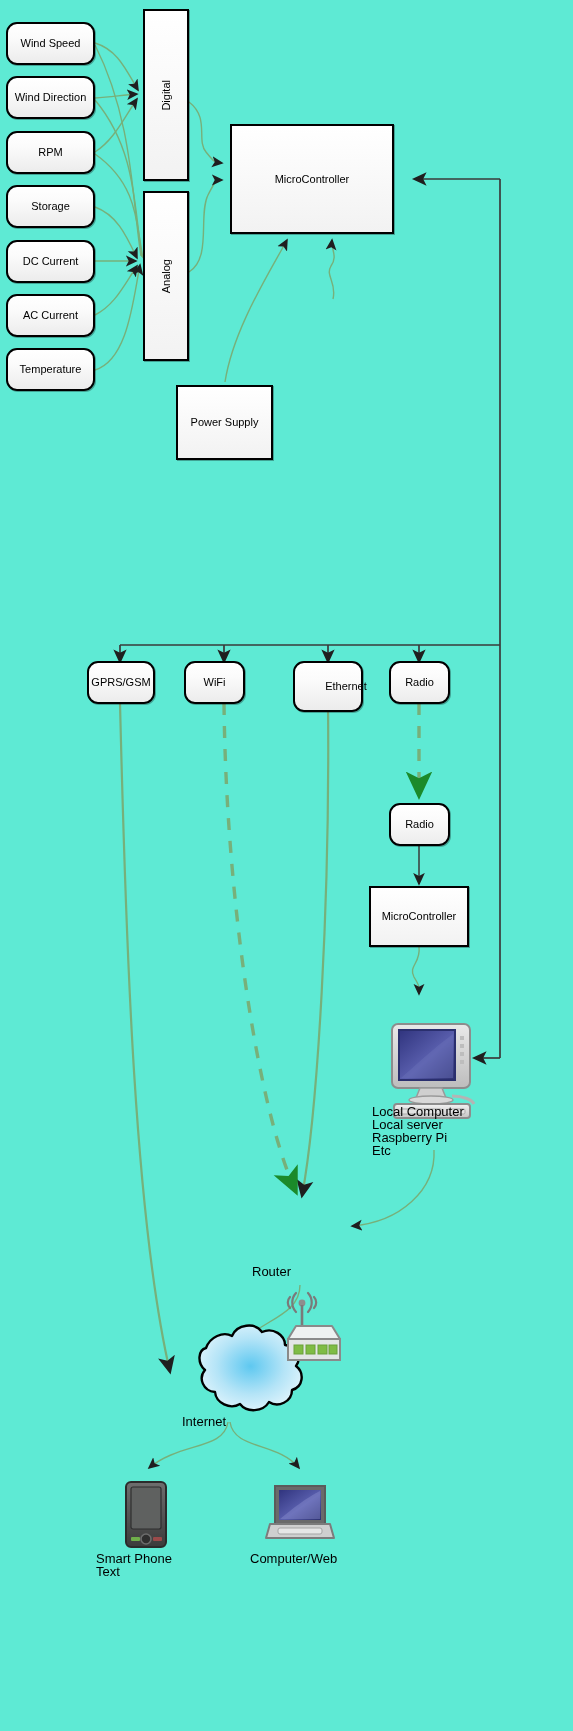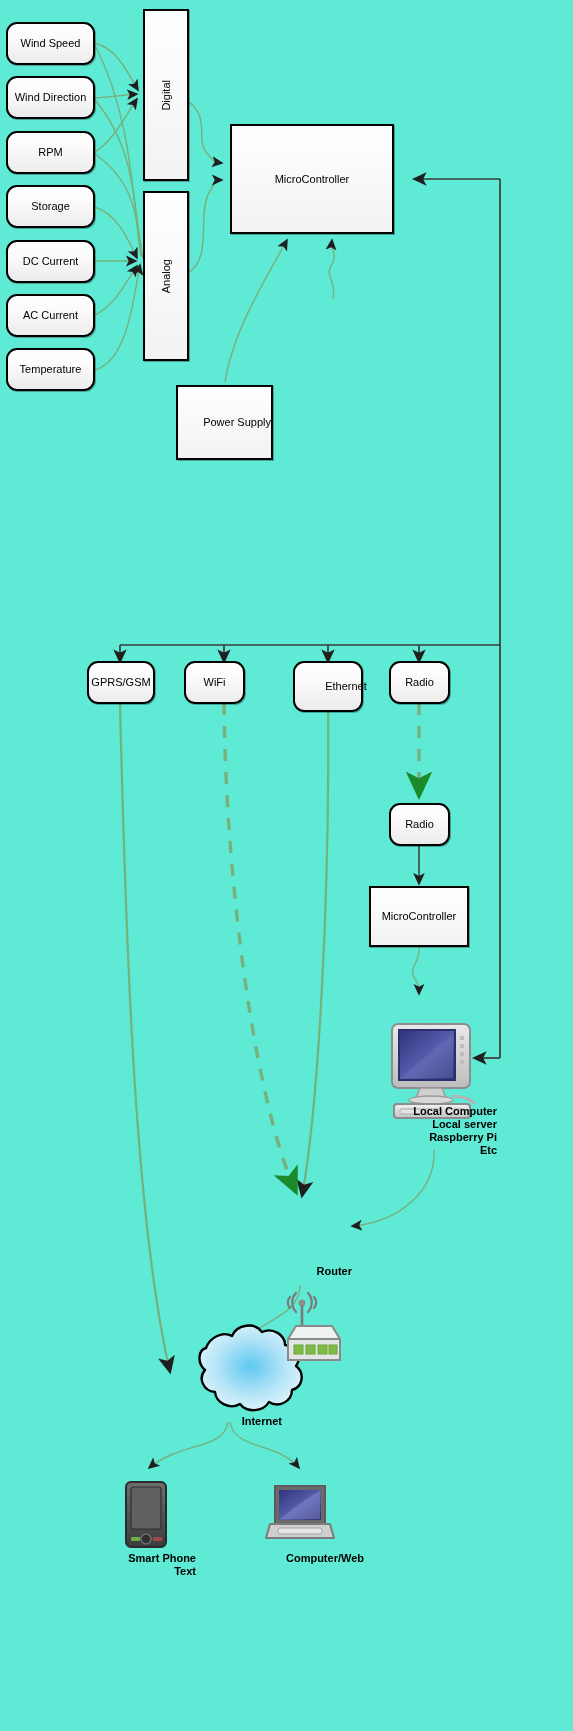--- a/index.html
+++ b/index.html
@@ -10,21 +10,21 @@
         color:#000;font-size:11px;line-height:13px;z-index:5;}
   .rrect{border:2px solid #000;border-radius:11px;
          background:linear-gradient(180deg,#ffffff 0%,#fbfbfb 35%,#ececec 100%);
          box-shadow:1px 1px 0 rgba(0,0,0,0.30);}
   .srect{border:2px solid #000;background:linear-gradient(180deg,#ffffff 0%,#fafafa 40%,#f2f2f2 100%);
          box-shadow:1px 1px 0 rgba(0,0,0,0.30);}
   .vlabel{writing-mode:vertical-rl;transform:rotate(180deg);}
   .ellipse{border:2px solid #000;border-radius:50%;
            background:linear-gradient(180deg,#ffffff 0%,#fafafa 45%,#efefef 100%);
            box-shadow:1px 1px 0 rgba(0,0,0,0.25);}
-  .caption{position:absolute;text-align:right;font-size:11px;line-height:13px;color:#000;z-index:6;font-weight:bold;}
+  .caption{position:absolute;text-align:left;font-size:13px;line-height:13px;color:#000;z-index:6;}
 </style>
 </head>
 <body>
 
 <div id="stage">
 
   <svg id="svg-layer" viewBox="0 0 573 1731">
     <defs>
       <marker id="ahG" markerWidth="9" markerHeight="9" refX="7.2" refY="4.5" orient="auto">
         <path d="M0,0.6 L8.4,4.5 L0,8.4 L2,4.5 Z" fill="#1f1f1f"></path>
@@ -211,21 +211,21 @@
   <div class="node srect" style="left:143px;top:9px;width:46px;height:172px;">
     <span class="vlabel">Digital</span>
   </div>
   <div class="node srect" style="left:143px;top:191px;width:46px;height:170px;">
     <span class="vlabel">Analog</span>
   </div>
 
   <div class="node srect" style="left:230px;top:124px;width:164px;height:110px;">
     <span>MicroController</span>
   </div>
-  <div class="node srect" style="left:176px;top:385px;width:97px;height:75px;justify-content:flex-end;">
+  <div class="node srect" style="left:176px;top:385px;width:97px;height:75px;">
     <span>Power Supply</span>
   </div>
 
   <div class="node rrect" style="left:87px;top:661px;width:68px;height:43px;">
     <span>GPRS/GSM</span>
   </div>
   <div class="node rrect" style="left:184px;top:661px;width:61px;height:43px;">
     <span>WiFi</span>
   </div>
   <div class="node rrect" style="left:293px;top:661px;width:70px;height:51px;padding-left:36px;">
@@ -255,17 +255,17 @@
 
   <div class="caption" style="left:182px;top:1415px;width:100px;">
     <span>Internet</span>
   </div>
 
   <div class="caption" style="left:96px;top:1552px;width:100px;">
     <div>Smart Phone</div>
     <div>Text</div>
   </div>
 
-  <div class="caption" style="left:264px;top:1552px;width:100px;">
+  <div class="caption" style="left:250px;top:1552px;width:100px;">
     <div>Computer/Web</div>
   </div>
 
 </div>
 
 </body></html>

